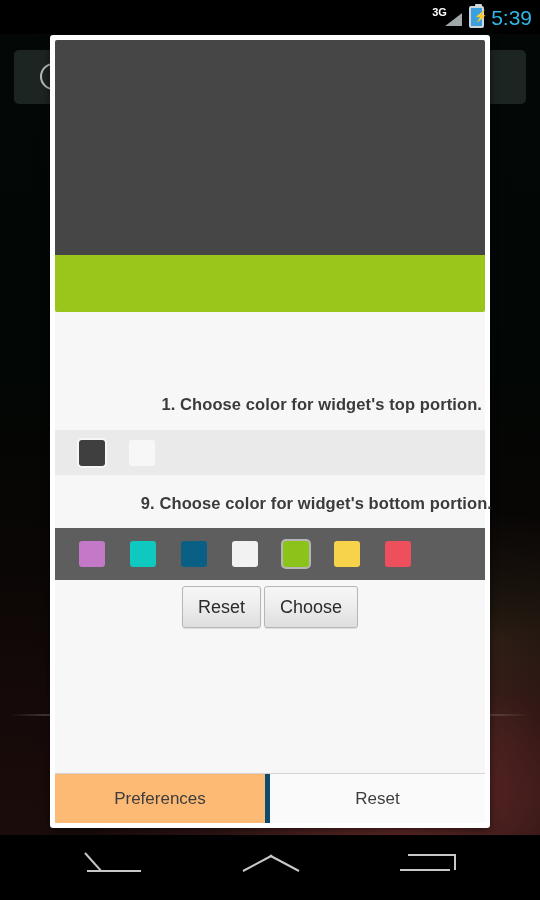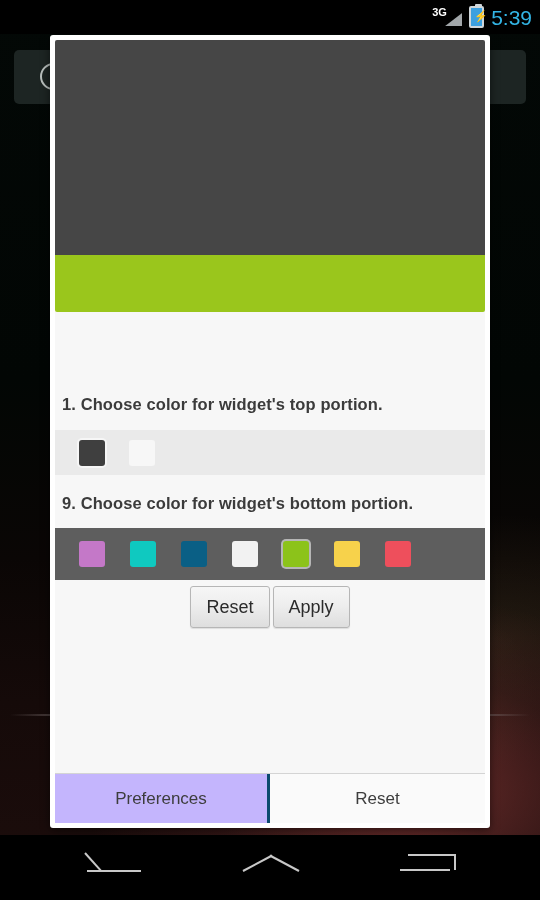--- a/index.html
+++ b/index.html
@@ -77,21 +77,21 @@
   
   #dialog {
     position:absolute; left:50px; top:35px; width:440px; height:793px;
     background:#f7f7f7;
     border:5px solid #ffffff;
     border-radius:3px;
     box-shadow:0 2px 10px rgba(0,0,0,0.55);
     z-index:30;
     display:flex; flex-direction:column;
   }
-  #dialog-body { position:relative; flex:1 1 auto; }
+  #dialog-body { position:relative; flex:1 1 auto;text-align:right; }
 
   
   #preview {
     position:absolute; left:0; top:0; width:430px; height:272px;
     border-radius:2px; overflow:hidden;
   }
   #preview-top { width:100%; height:215px; }
   #preview-bottom { width:100%; height:57px; }
 
   
@@ -141,21 +141,21 @@
   
   #tab-bar {
     flex:0 0 auto; height:50px; width:430px;
     display:flex; border-top:1px solid #d4d4d4;
     background:#f2f2f2;
   }
   .tab {
     flex:1 1 50%; display:flex; align-items:center; justify-content:center;
     font-size:17px; color:#3d3d3d; cursor:pointer;
   }
-  .tab.inactive { background:#c4b5fd; border-right:3px solid #0c4a6e; }
+  .tab.inactive { background:#fdba74; border-right:5px solid #0c4a6e; }
   .tab.active { background:#fafafa; }
 
   
   #nav-bar {
     position:absolute; left:0; bottom:0; width:540px; height:65px;
     background:#000; z-index:40;
   }
   .nav-btn { position:absolute; bottom:0; }
   #nav-back { left:85px; bottom:22px; width:55px; height:26px; }
   #nav-back .arm-a {
@@ -232,21 +232,21 @@
         <div class="swatch" style="background: rgb(10, 95, 133);"></div>
         <div class="swatch" style="background: rgb(242, 242, 242);"></div>
         <div class="swatch selected" style="background: rgb(140, 195, 26);"></div>
         <div class="swatch" style="background: rgb(247, 210, 75);"></div>
         <div class="swatch" style="background: rgb(238, 79, 92);"></div>
       </div>
     </div>
 
     <div id="button-row">
       <div class="btn">Reset</div>
-      <div class="btn">Apply</div>
+      <div class="btn">Choose</div>
     </div>
   </div>
 
   <div id="tab-bar">
     <div class="tab inactive">Preferences</div>
     <div class="tab active">Reset</div>
   </div>
 </div>
 
 <div id="nav-bar">

